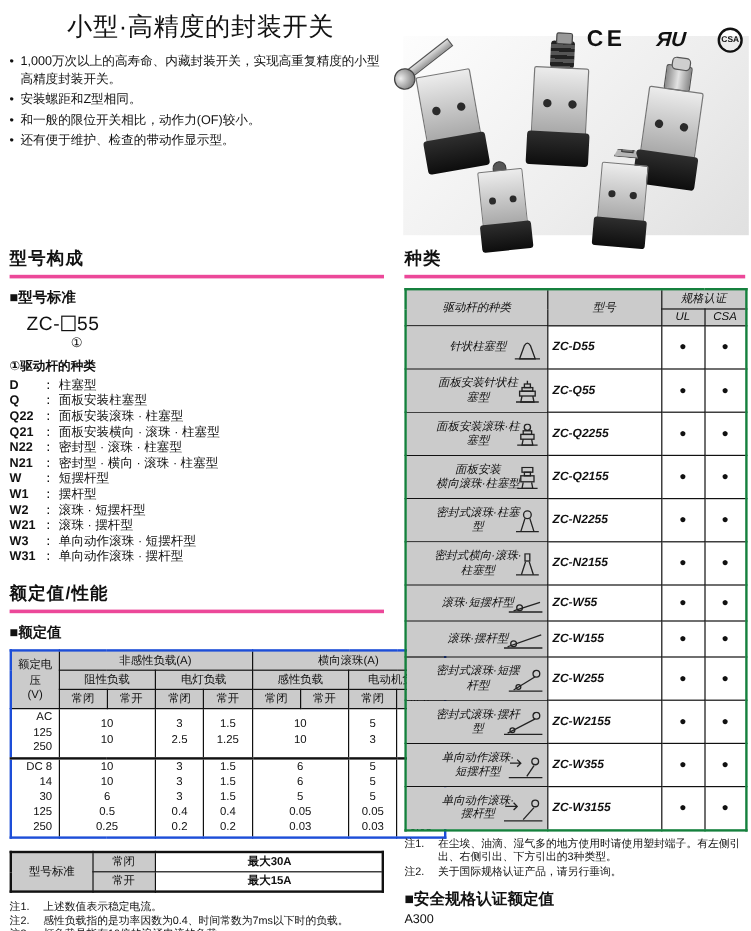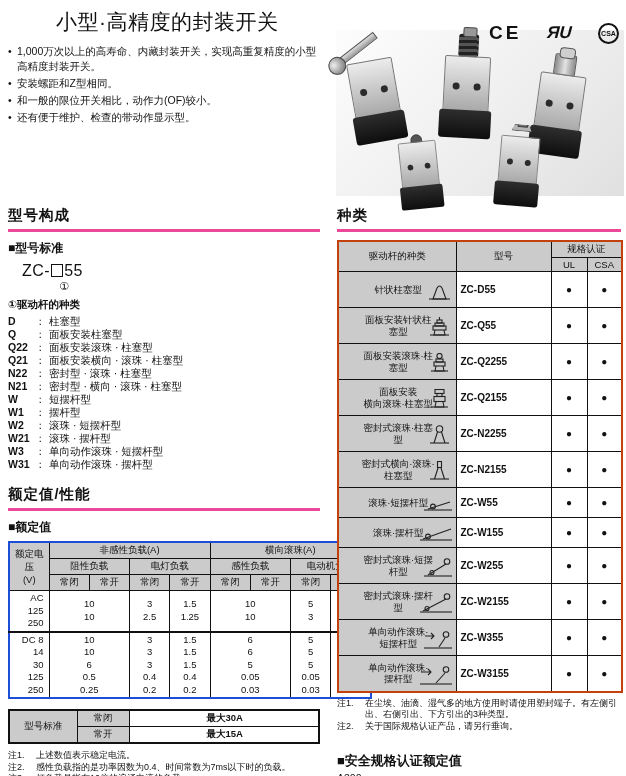--- a/index.html
+++ b/index.html
@@ -74,35 +74,35 @@
   .surge-tbl { width:312px; border:2px solid #111; margin-bottom:6px; }
   .surge-tbl td { height:15px; }
   .surge-tbl .lbl { width:68px; }
   .surge-tbl .st { width:52px; }
   .surge-tbl .val { text-align:center; padding-left:4px; font-weight:bold; }
 
   .notes { font-size:9px; line-height:11.5px; }
   .note-row { display:grid; grid-template-columns:24px 1fr; column-gap:4px; }
 
   
-  .kinds-tbl { width:284px; table-layout:fixed; border:2px solid #c2410c; margin-bottom:5px; }
+  .kinds-tbl { width:284px; table-layout:fixed; border:2px solid #15803d; margin-bottom:5px;font-style:italic; }
   .kinds-tbl col.c1 { width:118px; } .kinds-tbl col.c2 { width:95px; }
   .kinds-tbl col.c3 { width:36px; } .kinds-tbl col.c4 { width:35px; }
   .kinds-tbl th { height:13px; }
   .kinds-tbl td.act { text-align:center; padding:2px 2px 2px 4px; position:relative; line-height:11.5px; }
   .kinds-tbl td.act .nm { display:inline-block; width:74px; vertical-align:middle; }
   .kinds-tbl td.act svg { position:absolute; right:3px; bottom:4px; }
   .kinds-tbl td.model { text-align:left; padding-left:4px; font-weight:bold; font-size:10px; }
   .kinds-tbl td.dot { font-size:10px; }
   .kinds-tbl td { height:30px; }
   .kinds-tbl tr.tall td { height:36px; }
   svg.acticon { stroke:#222; fill:none; stroke-width:1.1; }
 
   
-  .safety-h { font-size:13px; font-weight:bold; margin:20px 0 2px; }
+  .safety-h { font-size:13px; font-weight:bold; margin:8px 0 2px; }
   .cert-line { font-size:11px; font-weight:bold; margin-bottom:2px; }
   .a300 { font-size:10.5px; margin:2px 0 4px; }
 </style>
 </head>
 <body>
 
 <div class="page">
 
   <div class="hdr">
     <div class="intro">

